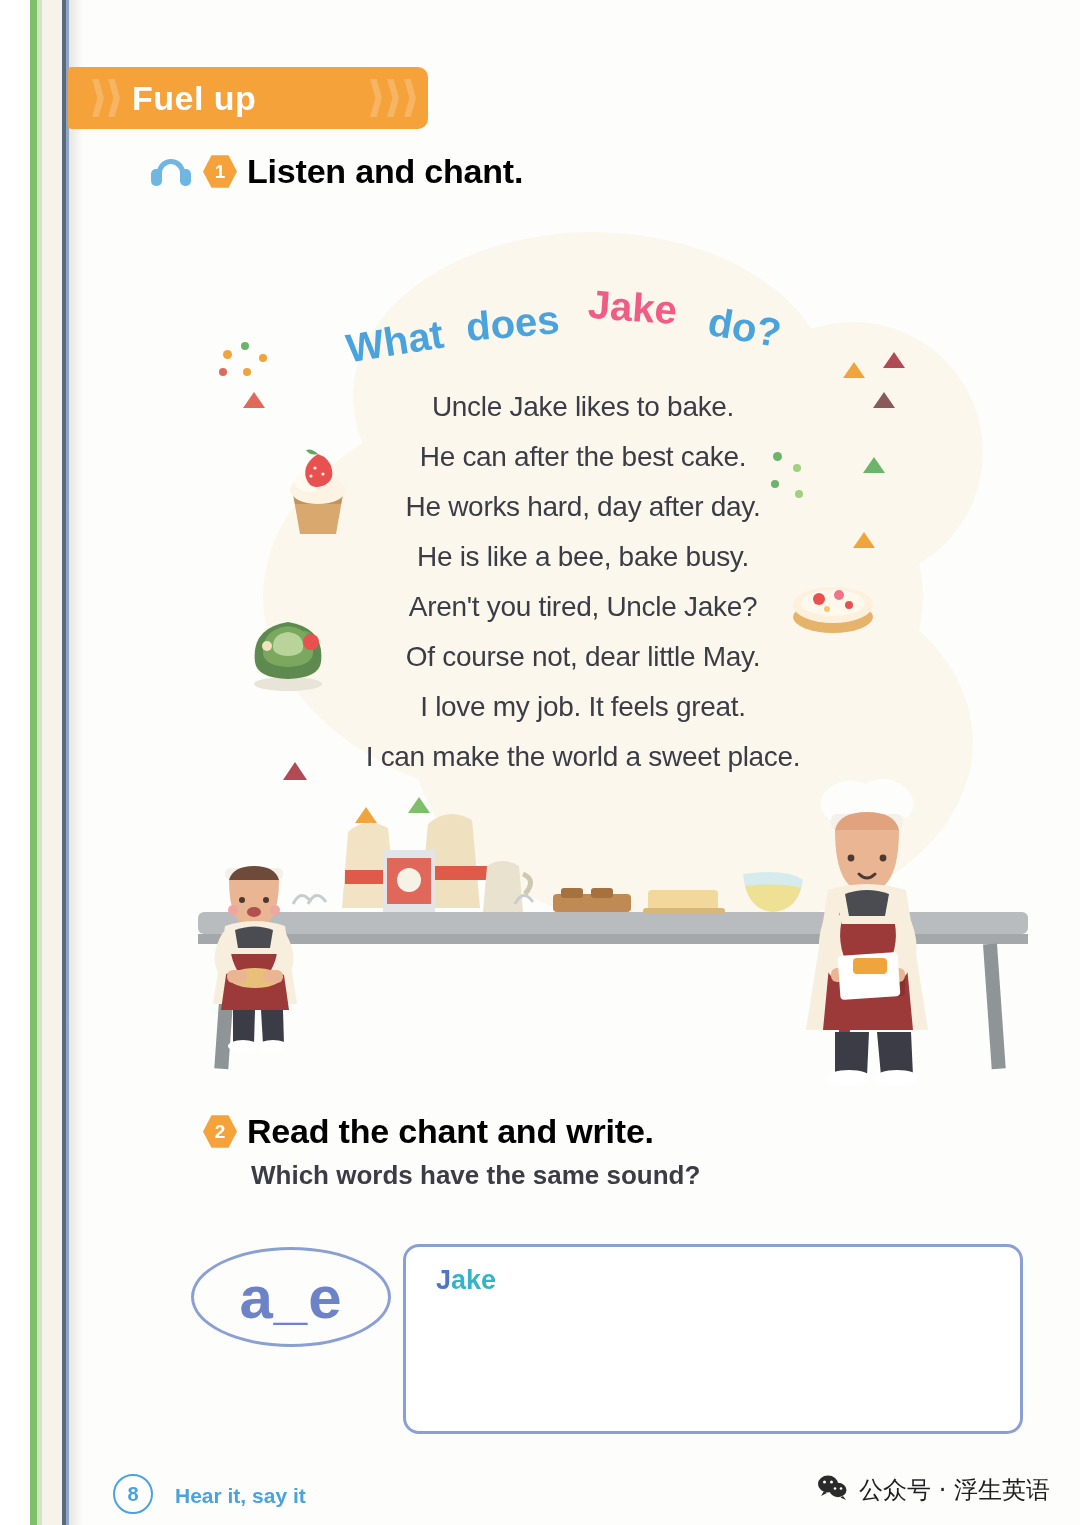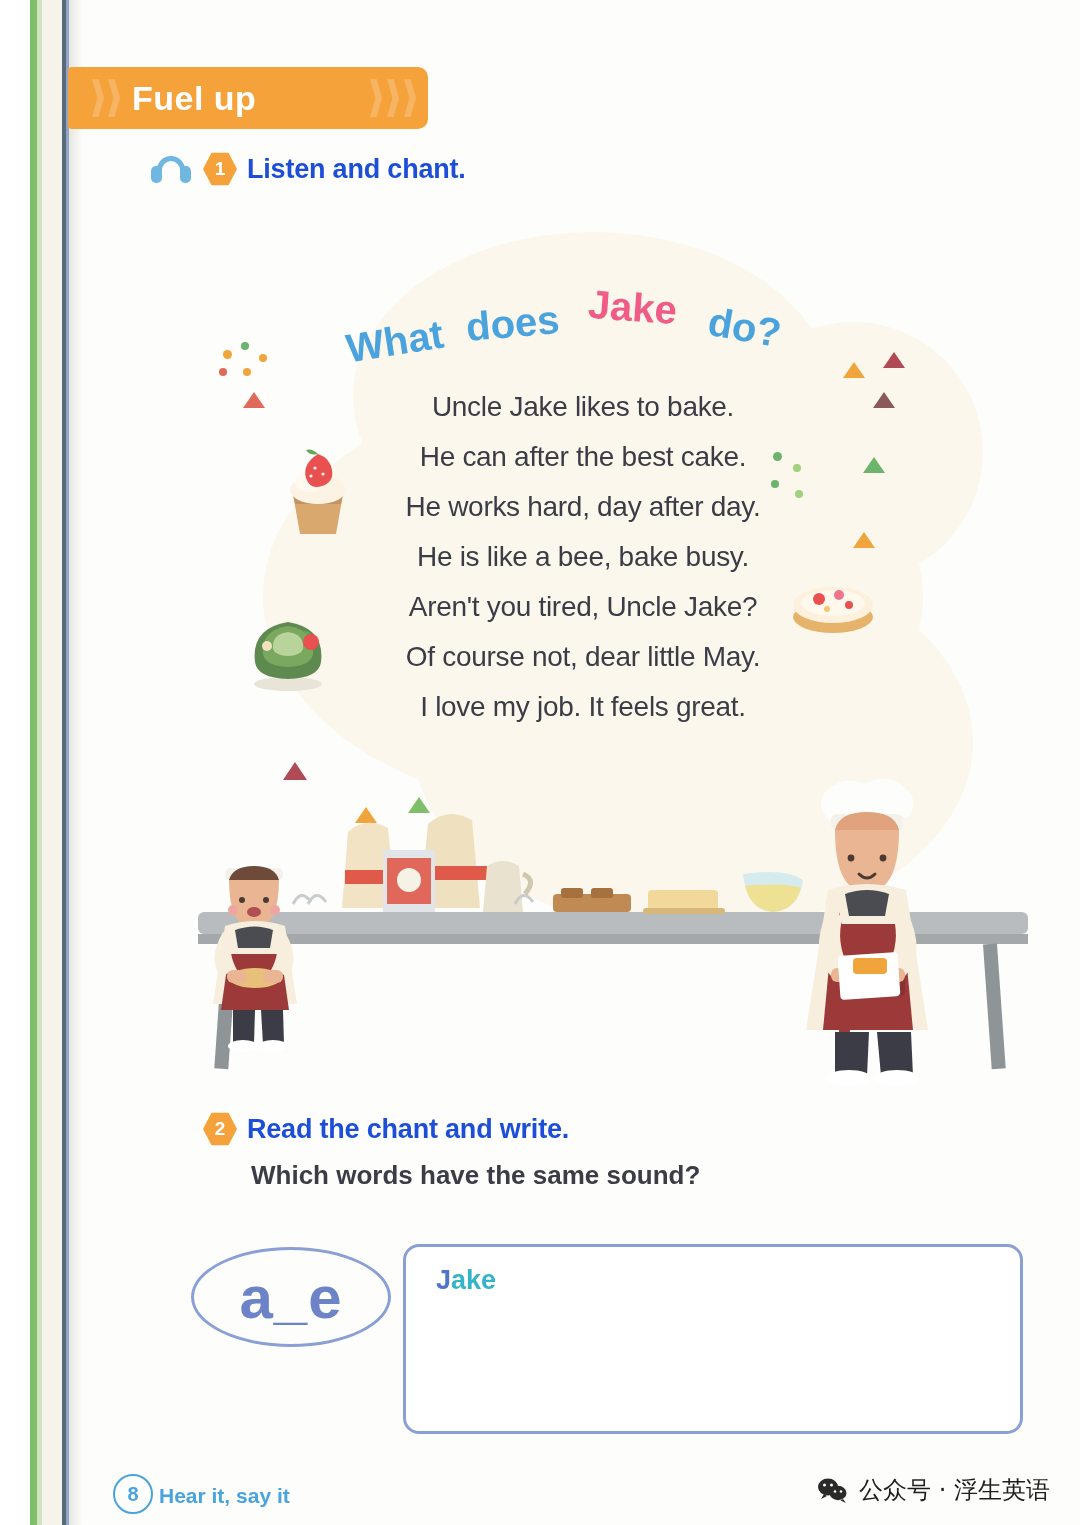--- a/index.html
+++ b/index.html
@@ -59,21 +59,21 @@
   .hp-ear { position: absolute; top: 12px; width: 11px; height: 17px; background: #6fb7e0; border-radius: 5px; }
   .hp-l { left: 0px; }
   .hp-r { right: 0px; }
   .num-badge {
     width: 34px; height: 34px; background: #f5a23b; color: #fff;
     font-size: 19px; font-weight: bold;
     display: flex; align-items: center; justify-content: center;
     clip-path: polygon(25% 2%, 75% 2%, 100% 50%, 75% 98%, 25% 98%, 0% 50%);
     margin-right: 10px;
   }
-  .task-label { font-size: 27px; font-weight: bold; color: #1d4ed8; letter-spacing: -.2px; }
+  .task-label { font-size: 34px; font-weight: bold; color: #000000; letter-spacing: -.2px; }
 
   
   .chant-area { position: absolute; left: 0; top: 190px; width: 950px; height: 890px; }
   .cloud-blob {
     position: absolute; background: #fbf7ec; border-radius: 50%;
   }
   .b1 { left: 270px; top: 30px;  width: 480px; height: 330px; }
   .b2 { left: 180px; top: 180px; width: 660px; height: 430px; }
   .b3 { left: 330px; top: 350px; width: 560px; height: 380px; }
   .b4 { left: 640px; top: 120px; width: 260px; height: 260px; }
@@ -135,26 +135,26 @@
   .aw-teal { color: #34b3c9; }
 
   
   .footer-num {
     position: absolute; left: 30px; top: 1462px;
     width: 40px; height: 40px; border: 2px solid #4aa3dd; border-radius: 50%;
     color: #4aa3dd; font-size: 20px; font-weight: bold;
     display: flex; align-items: center; justify-content: center;
   }
   .footer-text {
-    position: absolute; left: 76px; top: 1472px;
+    position: absolute; left: 92px; top: 1472px;
     font-size: 21px; font-weight: bold; color: #4aa3dd;
   }
   .wm {
     position: absolute; right: 30px; top: 1462px;
-    display: flex; align-items: center; gap: 12px;
+    display: flex; align-items: flex-start; gap: 12px;
   }
   .wm-icon { width: 30px; height: 26px; position: relative; }
   .wm-text { font-size: 24px; color: #1e1e1e; font-family: "DejaVu Sans", sans-serif; }
 </style>
 </head>
 <body>
 
 <div id="page">
 
   <div class="edge-strip edge-white"></div>
@@ -258,20 +258,21 @@
       </div>
 
       <div class="chant-lines">
         <div>Uncle Jake likes to bake.</div>
         <div>He can after the best cake.</div>
         <div>He works hard, day after day.</div>
         <div>He is like a bee, bake busy.</div>
         <div>Aren't you tired, Uncle Jake?</div>
         <div>Of course not, dear little May.</div>
         <div>I love my job. It feels great.</div>
+        <div>I can make the world a sweet place.</div>
       </div>
 
       <svg class="scene" viewBox="0 0 950 330">
 
         <rect x="115" y="150" width="830" height="22" rx="6" fill="#b9bcbe"></rect>
         <rect x="115" y="172" width="830" height="10" fill="#a4a8ab"></rect>
         <rect x="140" y="182" width="14" height="125" fill="#8f9497" transform="rotate(4 147 182)"></rect>
         <rect x="900" y="182" width="14" height="125" fill="#8f9497" transform="rotate(-4 907 182)"></rect>
 
         <path d="M265 70 q18 -16 40 -4 l8 80 h-54 z" fill="#f2e3c4"></path>

